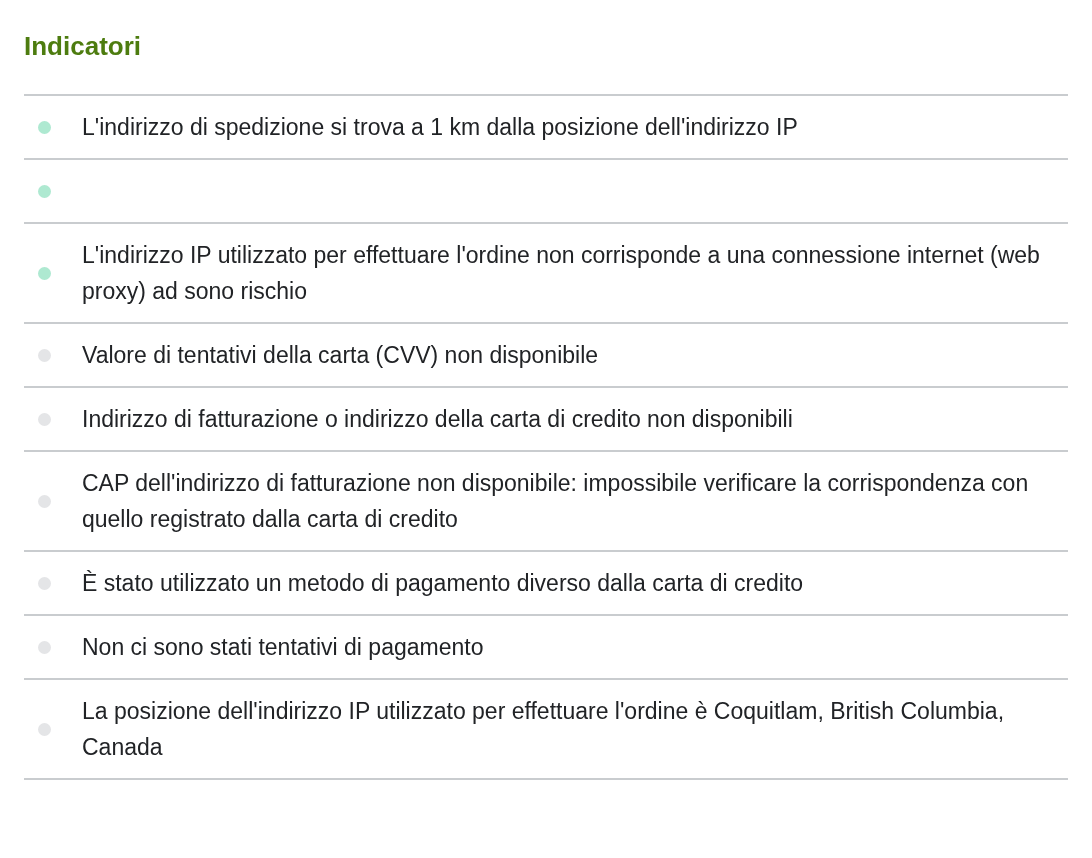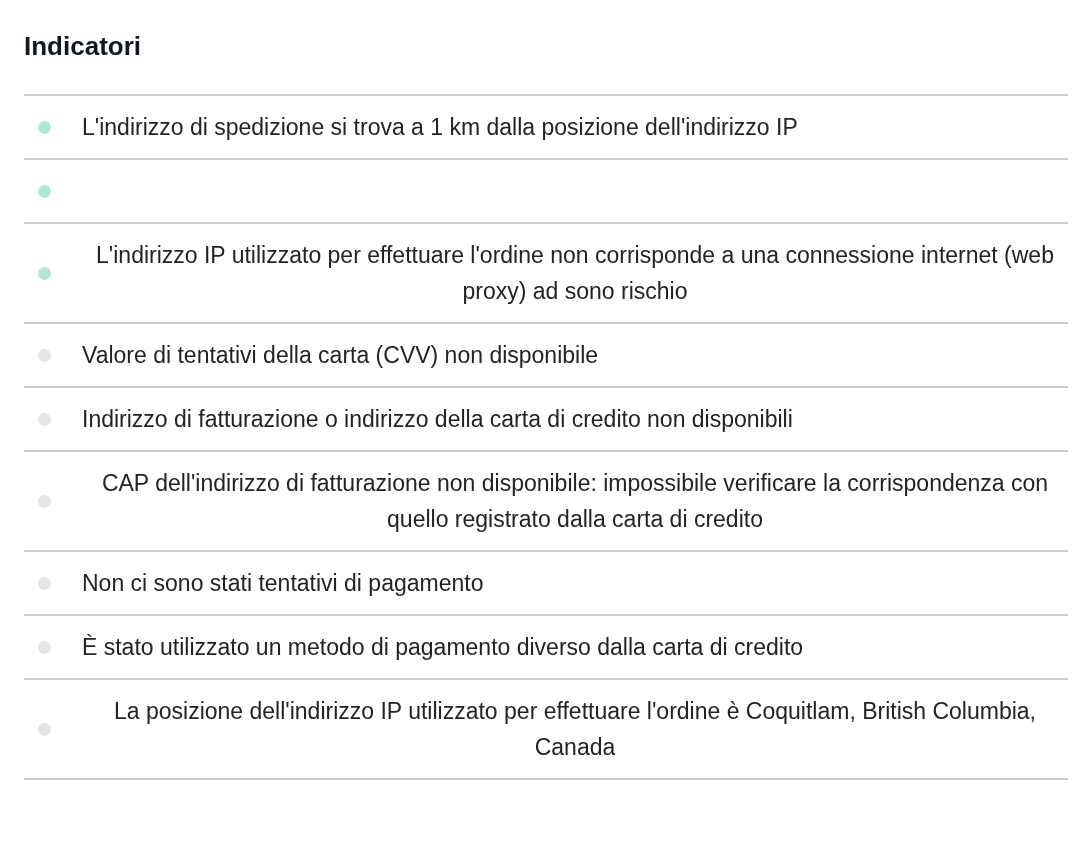--- a/index.html
+++ b/index.html
@@ -1,19 +1,19 @@
 <!DOCTYPE html>
 <html><head>
 <meta charset="utf-8">
 <style>
   html, body { margin: 0; padding: 0; background: #ffffff; }
   body { width: 1092px; height: 858px; font-family: "Liberation Sans", sans-serif; color: #212326; }
   .wrap { padding: 0 24px; }
-  h2 { margin: 0; padding-top: 30px; font-size: 26px; font-weight: 600; color: #0f172a; height: 64px; box-sizing: content-box; line-height: 32px; }
-  ul { list-style: none; margin: 0; padding: 0; border-top: 2px solid #c9cccf; text-align: center; }
+  h2 { margin: 0; padding-top: 30px; font-size: 26px; font-weight: 600; color: #4d7c0f; height: 64px; box-sizing: content-box; line-height: 32px; }
+  ul { list-style: none; margin: 0; padding: 0; border-top: 2px solid #c9cccf; }
   li { display: flex; align-items: center; border-bottom: 2px solid #c9cccf; padding: 0; min-height: 64px; box-sizing: border-box; }
   li.two { min-height: 100px; }
   .dot { width: 13px; height: 13px; border-radius: 50%; margin-left: 14px; margin-right: 31px; flex-shrink: 0; }
   .dot.ok { background: #aee9d1; }
   .dot.na { background: #e4e5e7; }
   .txt { font-size: 23px; line-height: 36px; padding: 13px 0; }
 </style>
 </head>
 <body>
 
@@ -38,24 +38,24 @@
     <li>
         <span class="dot na"></span>
         <span class="txt">Indirizzo di fatturazione o indirizzo della carta di credito non disponibili</span>
       </li>
     <li class="two">
         <span class="dot na"></span>
         <span class="txt">CAP dell'indirizzo di fatturazione non disponibile: impossibile verificare la corrispondenza con quello registrato dalla carta di credito</span>
       </li>
     <li>
         <span class="dot na"></span>
-        <span class="txt">Non ci sono stati tentativi di pagamento</span>
+        <span class="txt">È stato utilizzato un metodo di pagamento diverso dalla carta di credito</span>
       </li>
     <li>
         <span class="dot na"></span>
-        <span class="txt">È stato utilizzato un metodo di pagamento diverso dalla carta di credito</span>
+        <span class="txt">Non ci sono stati tentativi di pagamento</span>
       </li>
     <li class="two">
         <span class="dot na"></span>
         <span class="txt">La posizione dell'indirizzo IP utilizzato per effettuare l'ordine è Coquitlam, British Columbia, Canada</span>
       </li>
   </ul>
 </div>
 
 </body></html>

